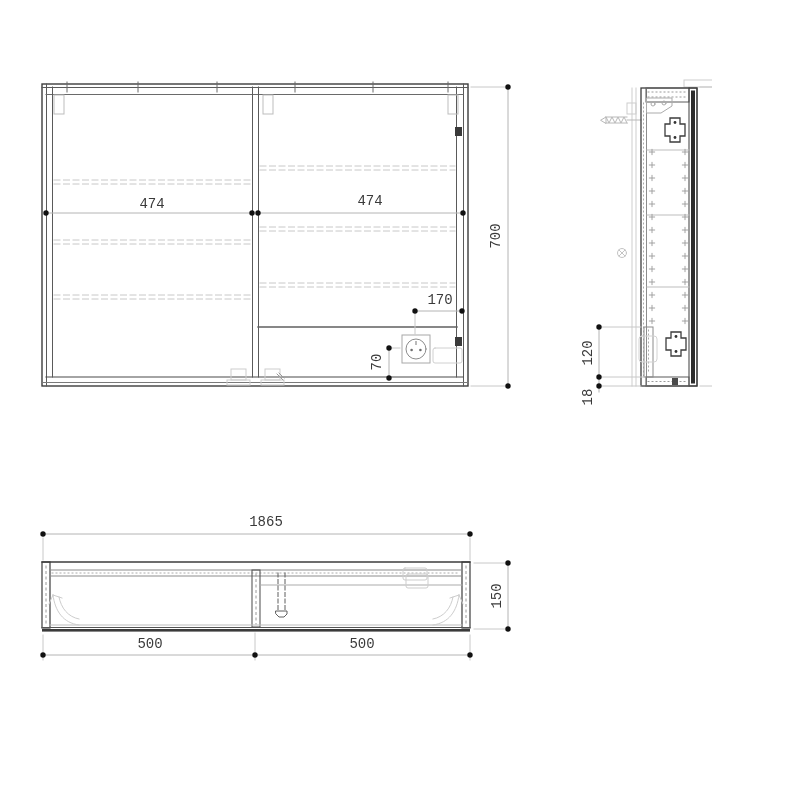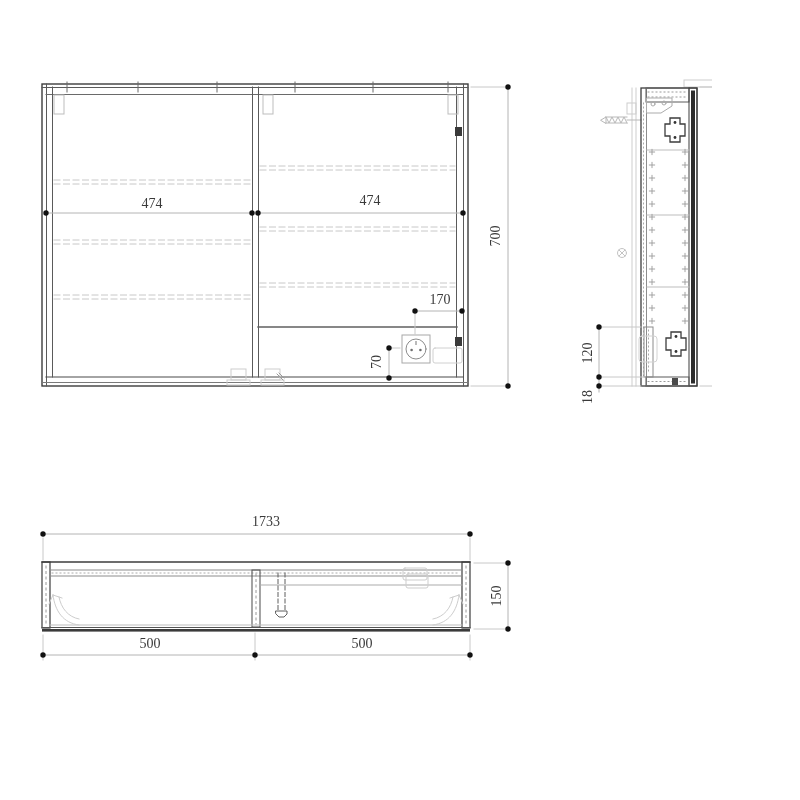--- a/index.html
+++ b/index.html
@@ -1,17 +1,17 @@
 <!DOCTYPE html>
 <html><head>
 <meta charset="utf-8">
 <style>
   html,body{margin:0;padding:0;background:#fff;}
   .canvas{position:relative;width:712px;height:800px;background:#fff;overflow:hidden;
-          font-family:Liberation Serif, serif;}
+          font-family:Liberation Mono, monospace;}
   .canvas svg{position:absolute;left:0;top:0;}
   .dim-label{position:absolute;transform:translate(-50%,-50%);font-size:14px;color:#3a3a3a;
              white-space:nowrap;background:#fff;padding:0 2px;line-height:1;}
   .dim-label.rot{transform:translate(-50%,-50%) rotate(-90deg);}
 </style>
 </head>
 <body>
 
 <div class="canvas">
 
@@ -305,18 +305,18 @@
 <span class="dim-label" style="left:152px;top:204px;">474</span>
 <span class="dim-label" style="left:370px;top:201px;">474</span>
 <span class="dim-label" style="left:440px;top:300px;">170</span>
 <span class="dim-label rot" style="left:377px;top:362px;">70</span>
 <span class="dim-label rot" style="left:496px;top:236px;">700</span>
 
 <span class="dim-label rot" style="left:588px;top:353px;">120</span>
 <span class="dim-label rot" style="left:588px;top:397px;">18</span>
 <span class="dim-label rot" style="left:737px;top:237px;">700</span>
 
-<span class="dim-label" style="left:266px;top:522px;">1733</span>
+<span class="dim-label" style="left:266px;top:522px;">1865</span>
 <span class="dim-label" style="left:150px;top:644px;">500</span>
 <span class="dim-label" style="left:362px;top:644px;">500</span>
 <span class="dim-label rot" style="left:497px;top:596px;">150</span>
 
 </div>
 
 </body></html>

